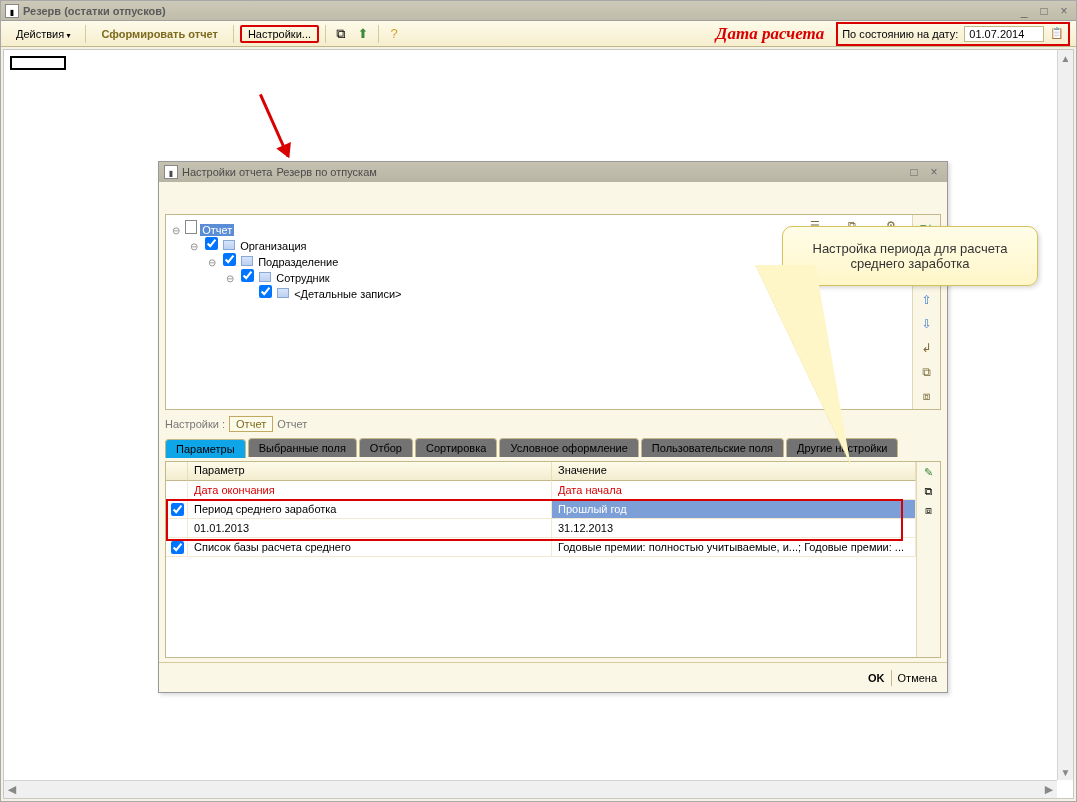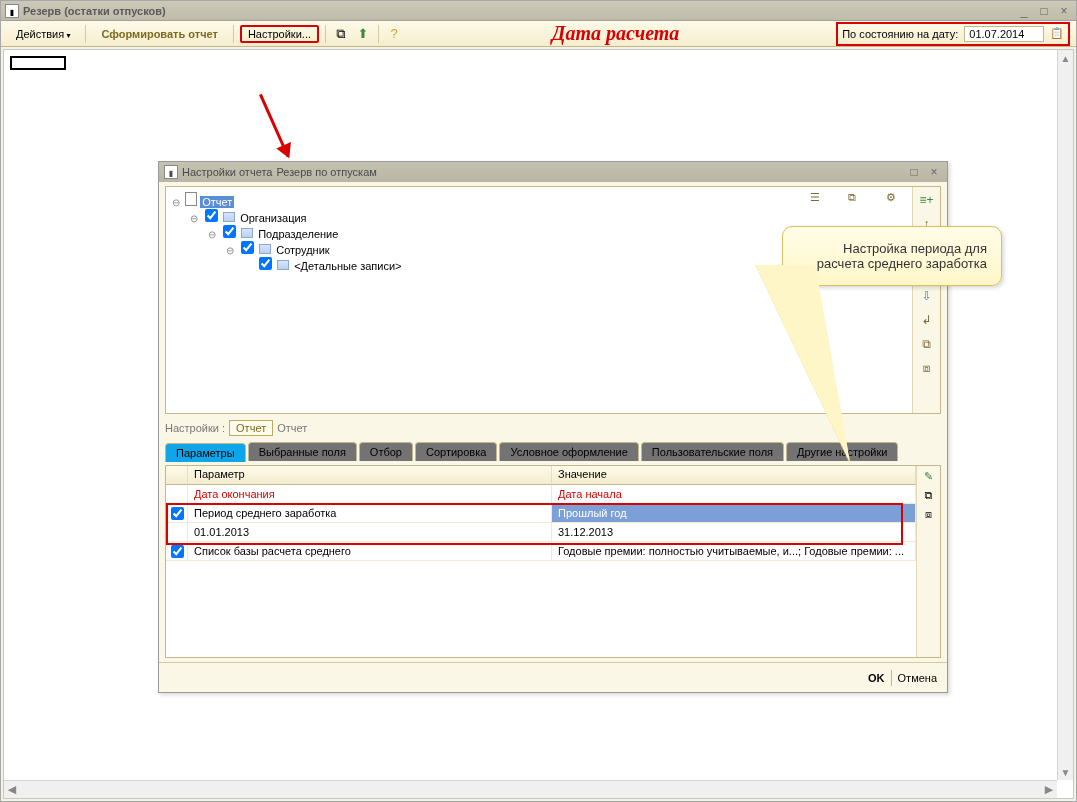--- a/index.html
+++ b/index.html
@@ -66,25 +66,25 @@
     padding: 1px 6px;
   }
   .toolbar .tool-icon {
     width: 18px; height: 18px;
     display: flex; align-items: center; justify-content: center;
     font-size: 13px;
     cursor: pointer;
   }
   .toolbar .annot {
     flex: 1;
-    text-align: center;
+    text-align: right;
     padding-right: 8px;
     font-style: italic;
     font-weight: bold;
-    font-size: 20px;
+    font-size: 17px;
     color: #d80000;
     font-family: "Times New Roman", serif;
   }
   .date-box {
     border: 2px solid #d80000;
     display: flex;
     align-items: center;
     padding: 2px 4px;
     gap: 6px;
   }
@@ -139,24 +139,25 @@
   .dialog-title .spacer { flex: 1; }
 
   .dialog-body {
     flex: 1;
     display: flex;
     flex-direction: column;
     padding: 4px 6px;
     gap: 4px;
   }
   .tree-panel {
-    height: 228px;
+    height: 196px;
     display: flex;
     border: 1px solid #c2b88a;
     background: #fff;
+    margin-top: 28px;
   }
   .tree {
     flex: 1;
     padding: 4px;
     overflow: auto;
   }
   .tree ul { list-style: none; margin: 0; padding-left: 18px; }
   .tree > ul { padding-left: 2px; }
   .tree li { margin: 1px 0; white-space: nowrap; }
   .tree .node {
@@ -307,28 +308,28 @@
     gap: 6px;
     background: #fbf7e6;
   }
   .dialog-footer .ok { font-weight: bold; cursor: pointer; }
   .dialog-footer .cancel { cursor: pointer; }
   .dialog-footer .vsep { width:1px; height: 16px; background: #c2b88a; }
 
   .callout {
     position: absolute;
     left: 778px; top: 176px;
-    width: 220px;
+    width: 256px;
     padding: 14px 14px;
     background: linear-gradient(#fffde8, #fff6c8);
     border: 1px solid #d6c25a;
     border-radius: 10px;
     color: #333;
     font-size: 13px;
-    text-align: right;
+    text-align: center;
     box-shadow: 2px 2px 4px rgba(0,0,0,.15);
   }
   .callout::after {
     content: "";
     position: absolute;
     left: -10px; bottom: -180px;
     width: 0; height: 0;
     border-top: 200px solid #fff6c8;
     border-left: 60px solid transparent;
     transform: skewX(10deg);

